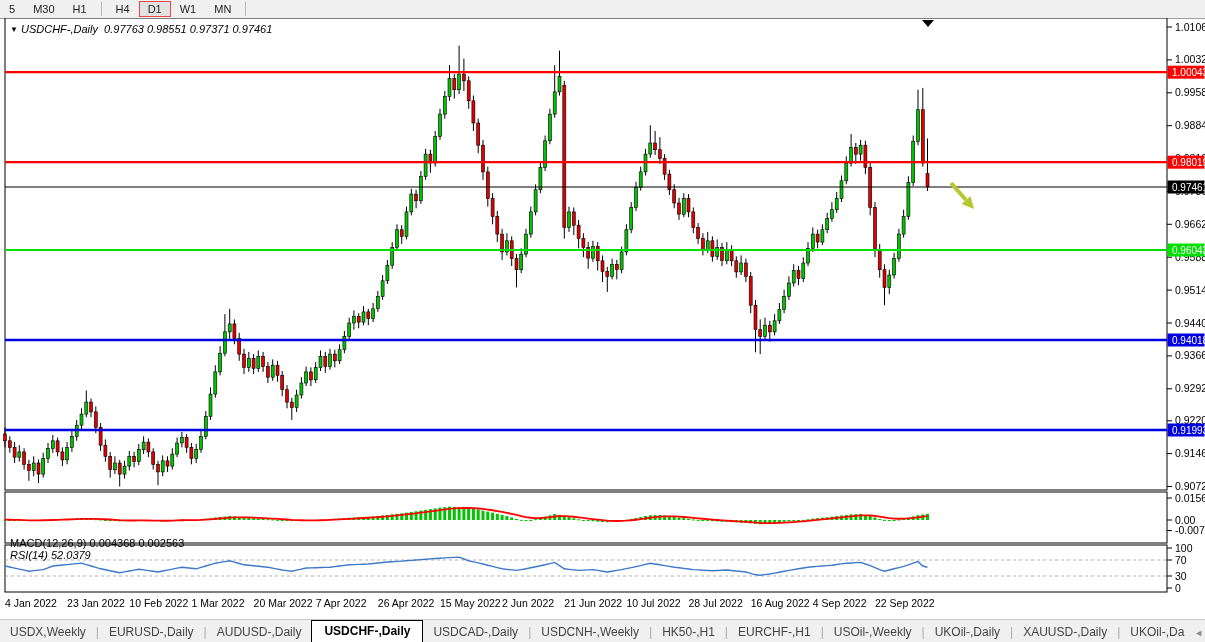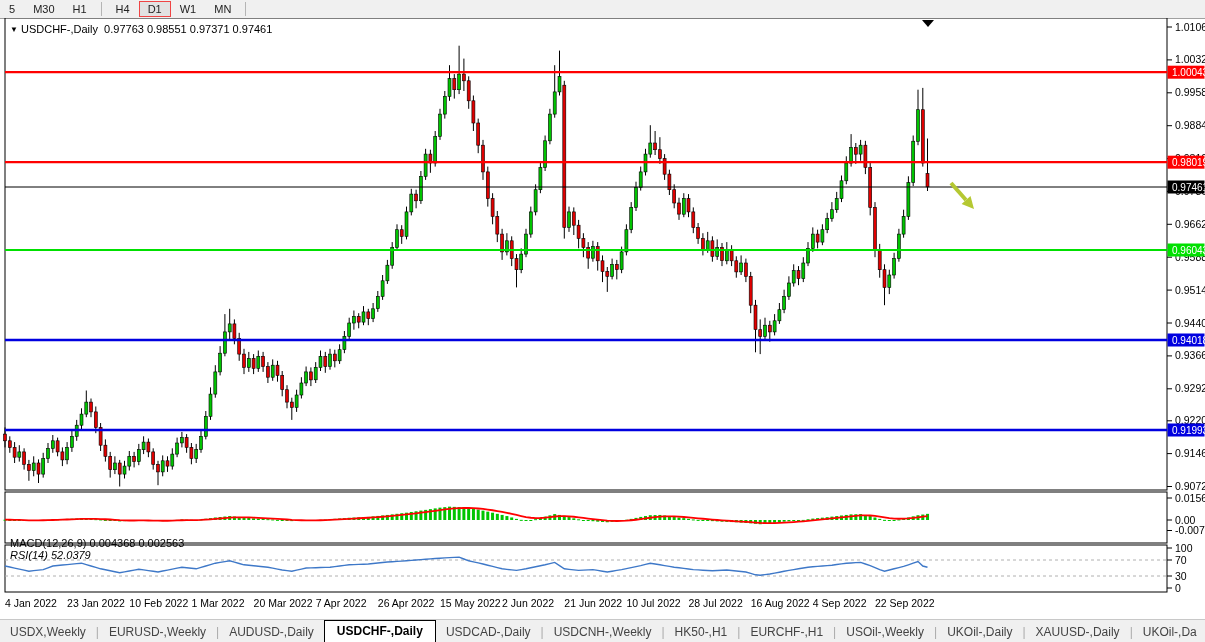--- a/index.html
+++ b/index.html
@@ -7,21 +7,21 @@
   
   #toolbar{position:absolute;left:0;top:0;width:1205px;height:18px;background:#f0f0f0;
     border-bottom:1px solid #a0a0a0;display:flex;align-items:center;font-size:11px;color:#222;}
   .tfbtn{padding:1px 9px;height:14px;line-height:14px;cursor:default;}
   .tfbtn.active{background:#e2e2e2;border:1px solid #ef4444;padding:0 8px;}
   .tbsep{width:1px;height:14px;background:#b5b5b5;margin:0 5px;}
   
   #chart-svg{position:absolute;left:0;top:18px;}
   
   .pane-head{position:absolute;font-size:11px;color:#000;white-space:pre;}
-  #main-head{left:10px;top:23px;}
+  #main-head{left:10px;top:23px;font-style:italic;}
   #macd-head{left:10px;top:495px;margin-top:42px;}
   #rsi-head{left:10px;top:549px;font-style:italic;}
   .tri{font-size:8px;vertical-align:1px;}
   
   #tabbar{position:absolute;left:0;top:619px;width:1205px;height:23px;background:#f0f0f0;
     border-top:1px solid #c8c8c8;display:flex;align-items:flex-end;font-size:12px;color:#444;}
   .tab{padding:3px 10px 4px 10px;white-space:nowrap;cursor:default;}
   .tab.active{background:#fff;border:1px solid #000;border-bottom:none;color:#000;font-weight:bold;
     margin-bottom:0;padding:3px 12px 5px 12px;}
   .tabsep{color:#aaa;padding:3px 0 4px 0;}
@@ -731,21 +731,21 @@
 
   <div class="pane-head" id="main-head"><span class="tri">▼</span> <span>USDCHF-,Daily</span>  <span>0.97763</span> <span>0.98551</span> <span>0.97371</span> <span>0.97461</span></div>
 
   <div class="pane-head" id="macd-head"><span>MACD(12,26,9)</span> <span>0.004368</span> <span>0.002563</span></div>
 
   <div class="pane-head" id="rsi-head"><span>RSI(14)</span> <span>52.0379</span></div>
 
   <div id="tabbar">
       <div class="tab">USDX,Weekly</div>
       <div class="tabsep">|</div>
-      <div class="tab">EURUSD-,Weekly</div>
+      <div class="tab">EURUSD-,Daily</div>
       <div class="tabsep">|</div>
       <div class="tab">AUDUSD-,Daily</div>
       <div class="tab active">USDCHF-,Daily</div>
       <div class="tab">USDCAD-,Daily</div>
       <div class="tabsep">|</div>
       <div class="tab">USDCNH-,Weekly</div>
       <div class="tabsep">|</div>
       <div class="tab">HK50-,H1</div>
       <div class="tabsep">|</div>
       <div class="tab">EURCHF-,H1</div>

